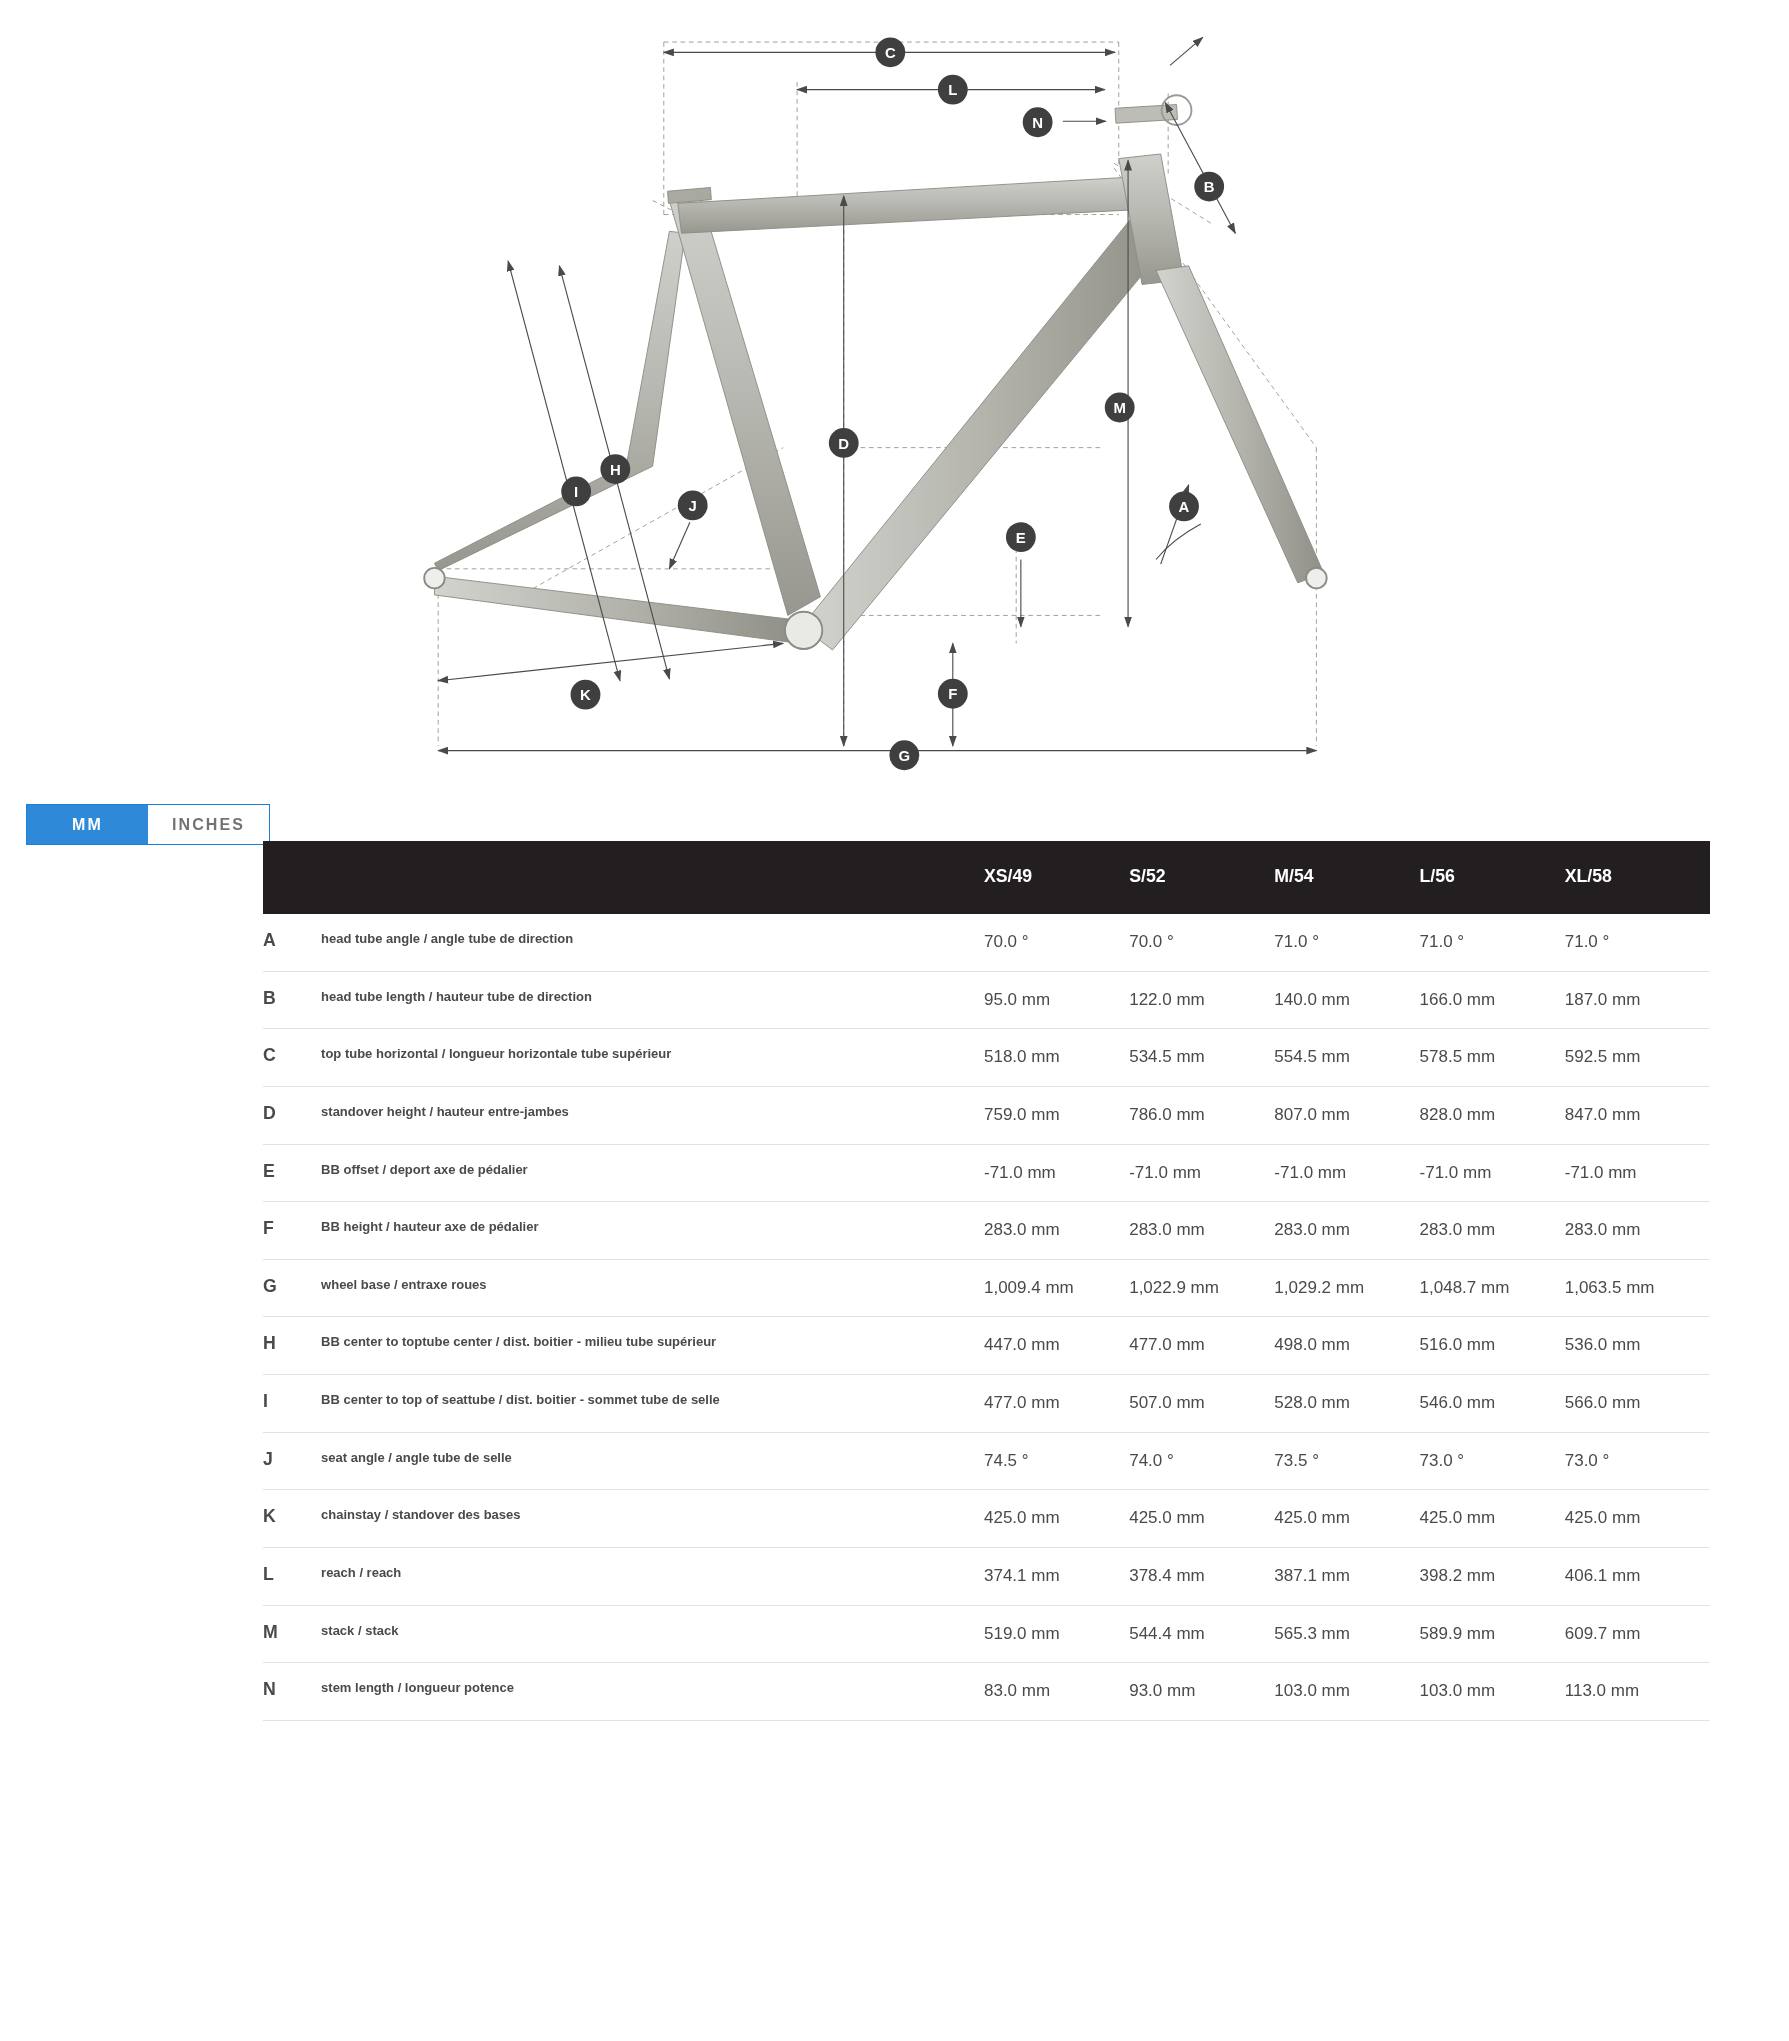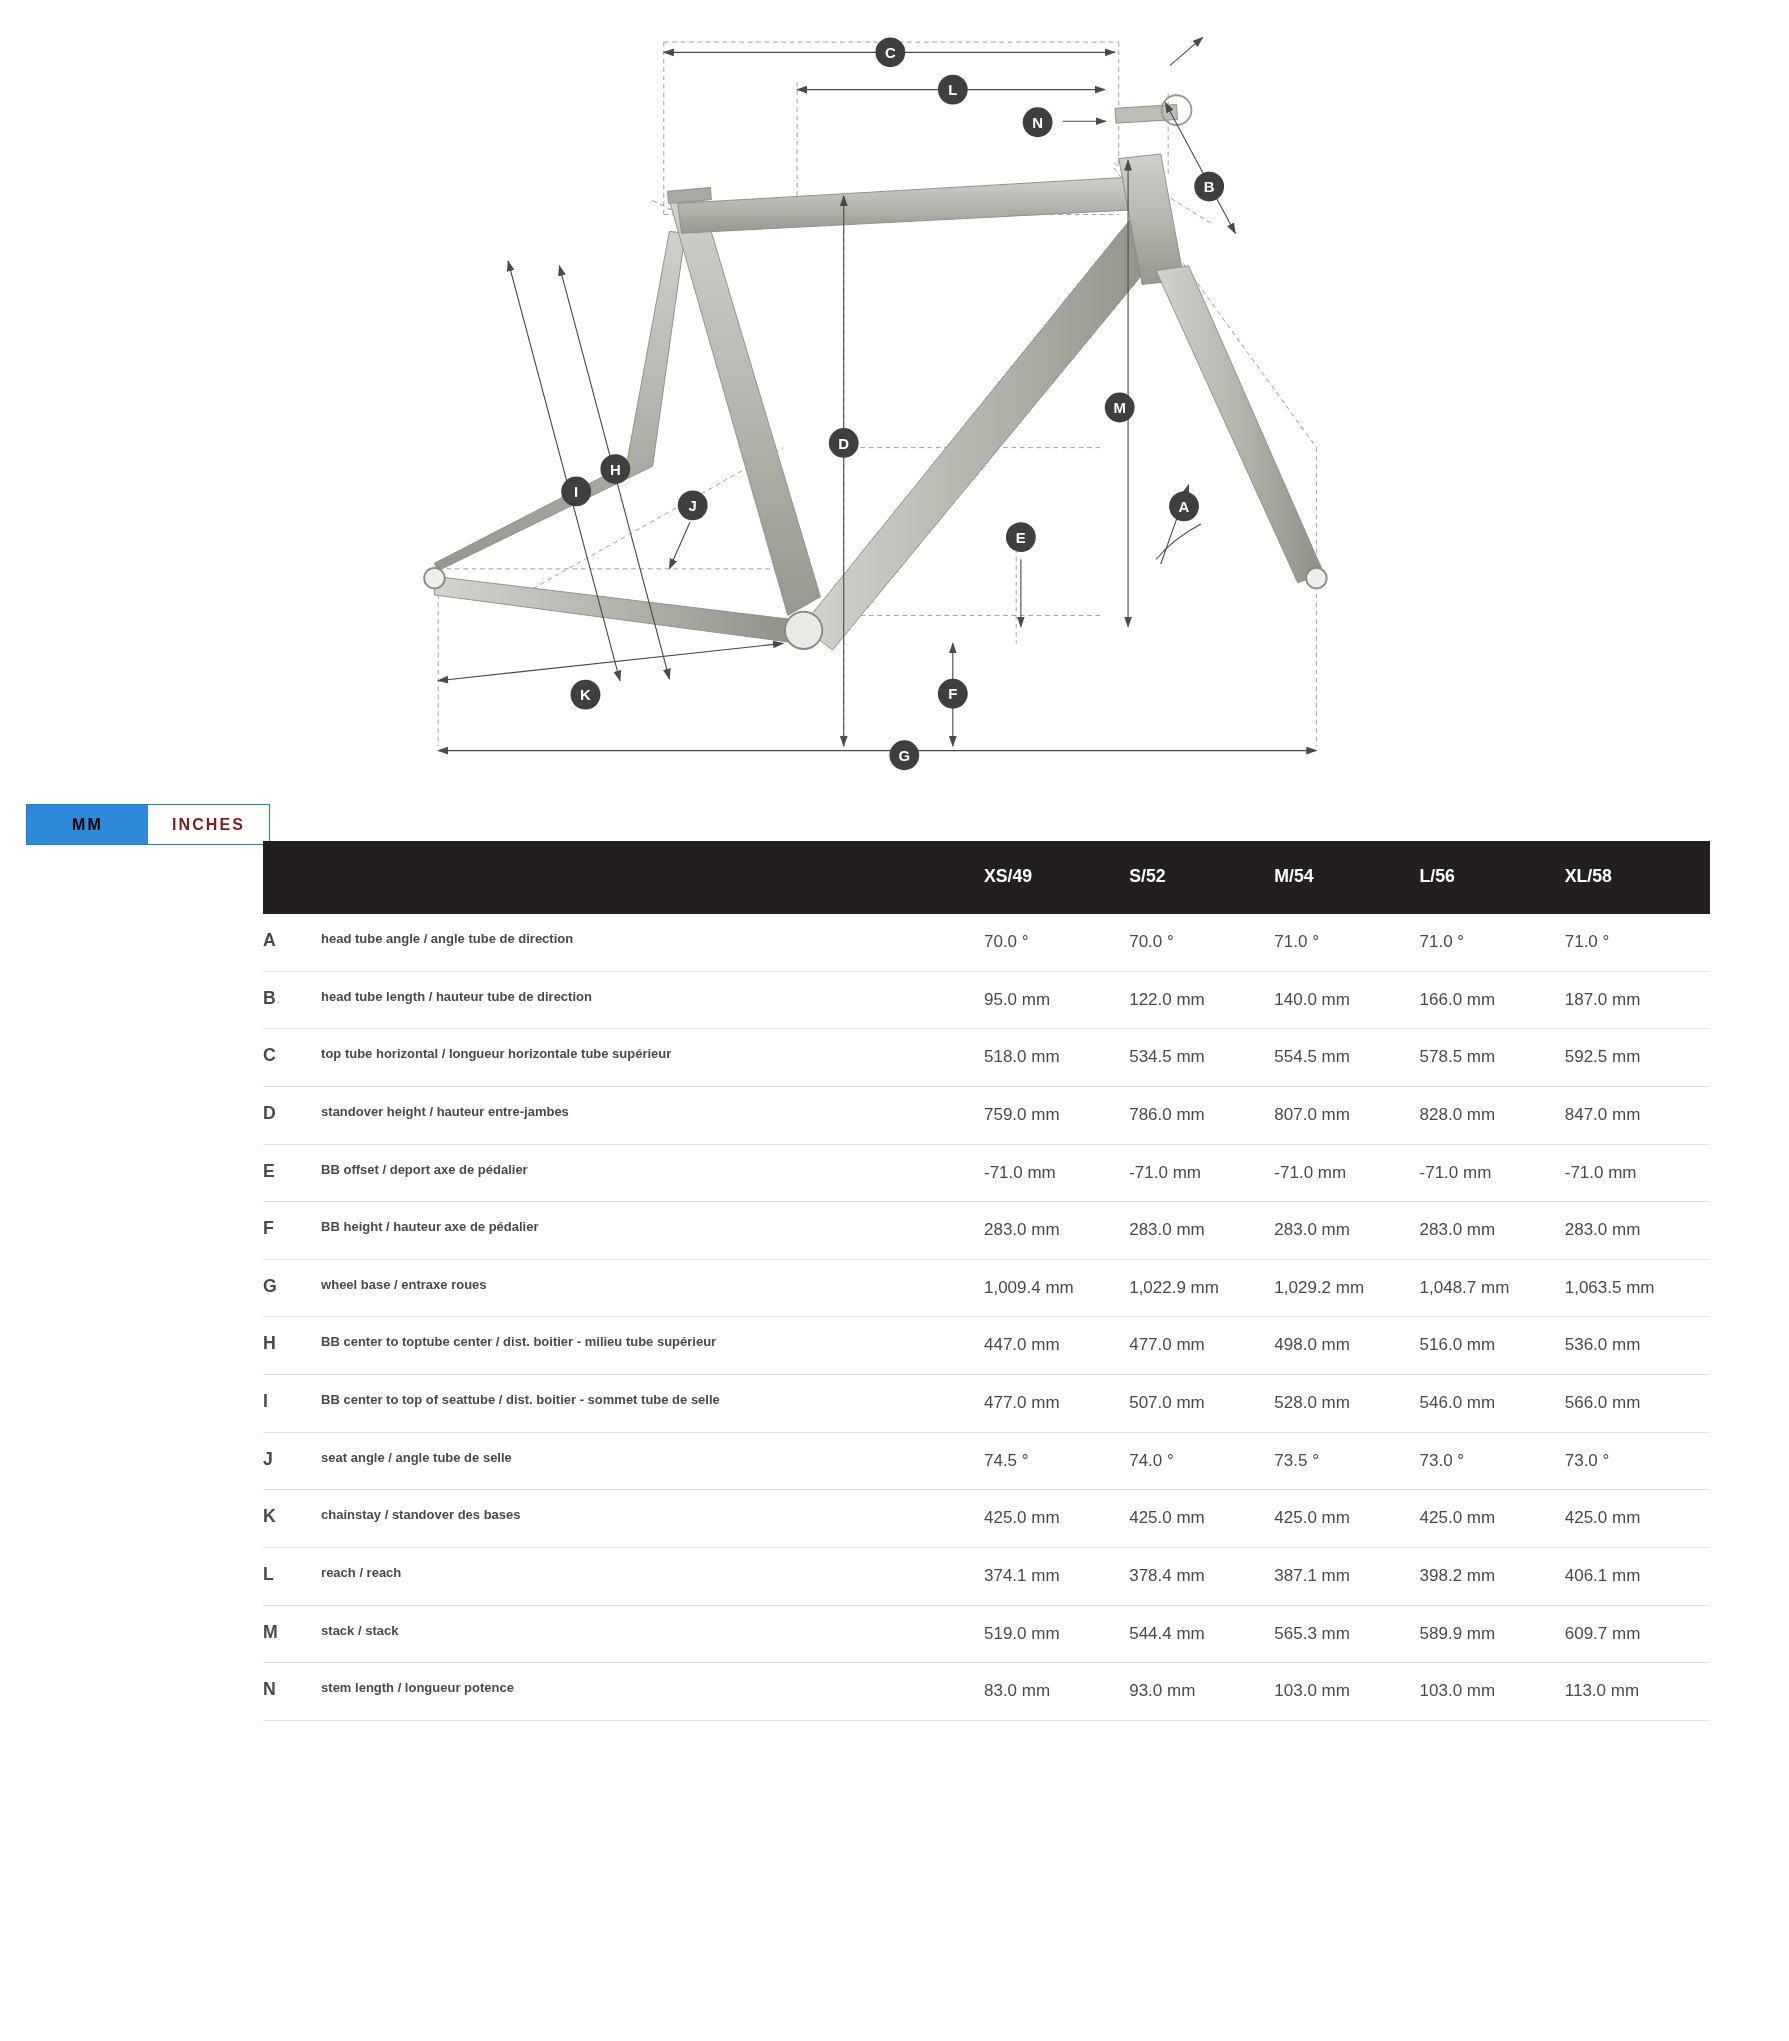--- a/index.html
+++ b/index.html
@@ -41,25 +41,25 @@
     align-items: center;
     justify-content: center;
     font-size: 16px;
     font-weight: bold;
     letter-spacing: 2.1px;
     cursor: pointer;
     user-select: none;
   }
   .unit-btn.active {
     background: #2e8ad8;
-    color: #000000;
+    color: #ffffff;
   }
   .unit-btn.inactive {
     background: #ffffff;
-    color: #7f1d1d;
+    color: #737373;
   }
 
   
   .geo-table {
     position: absolute;
     left: 263px;
     top: 841px;
     width: 1447px;
     border-collapse: collapse;
     font-size: 17px;

